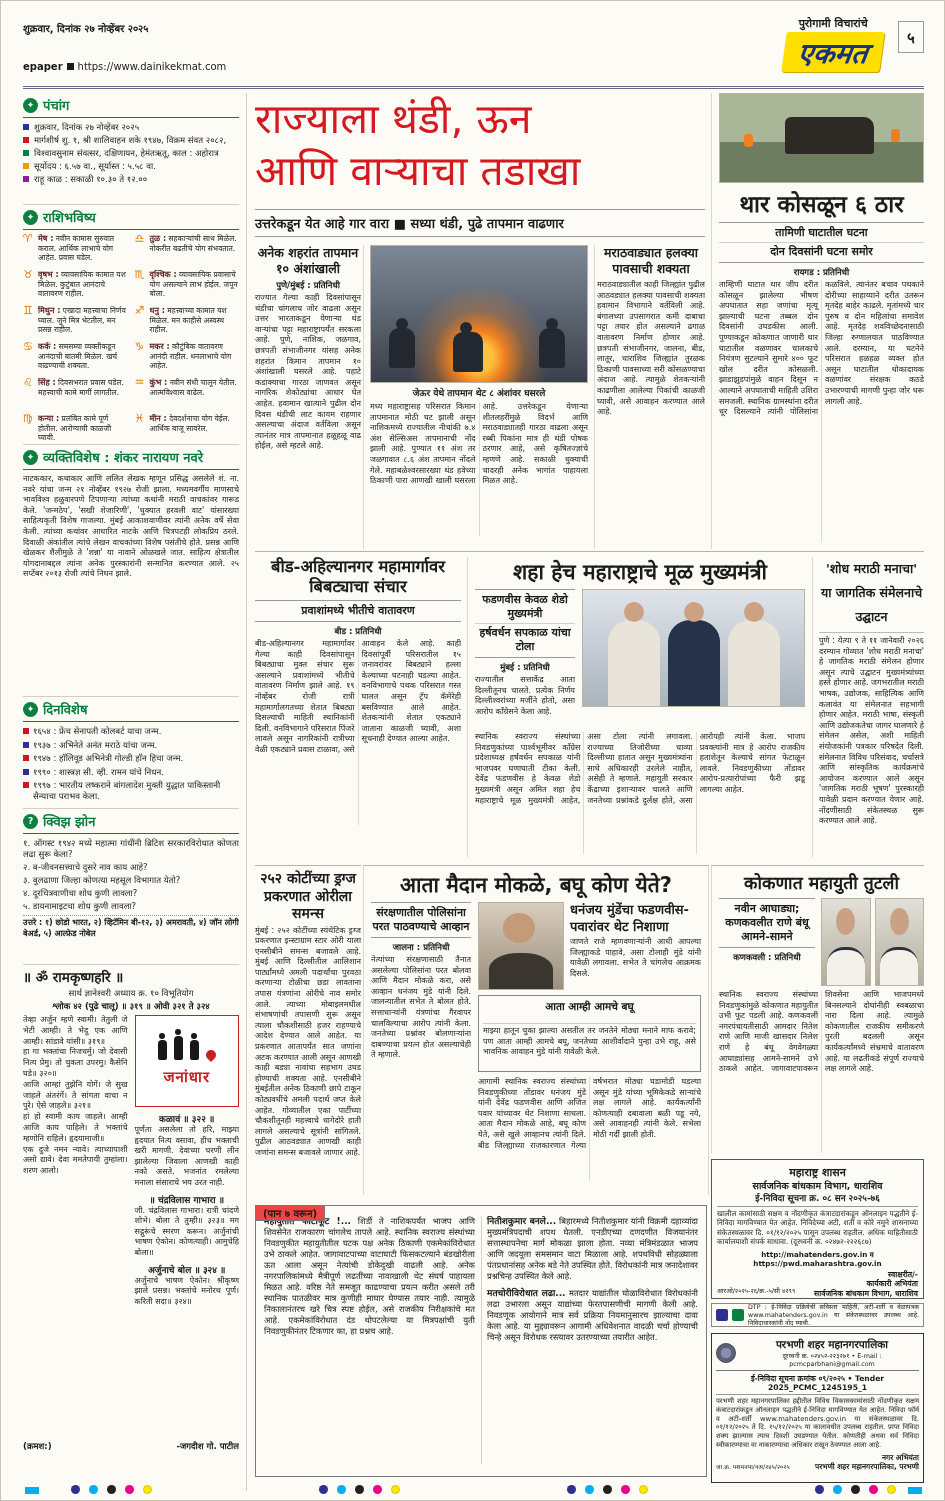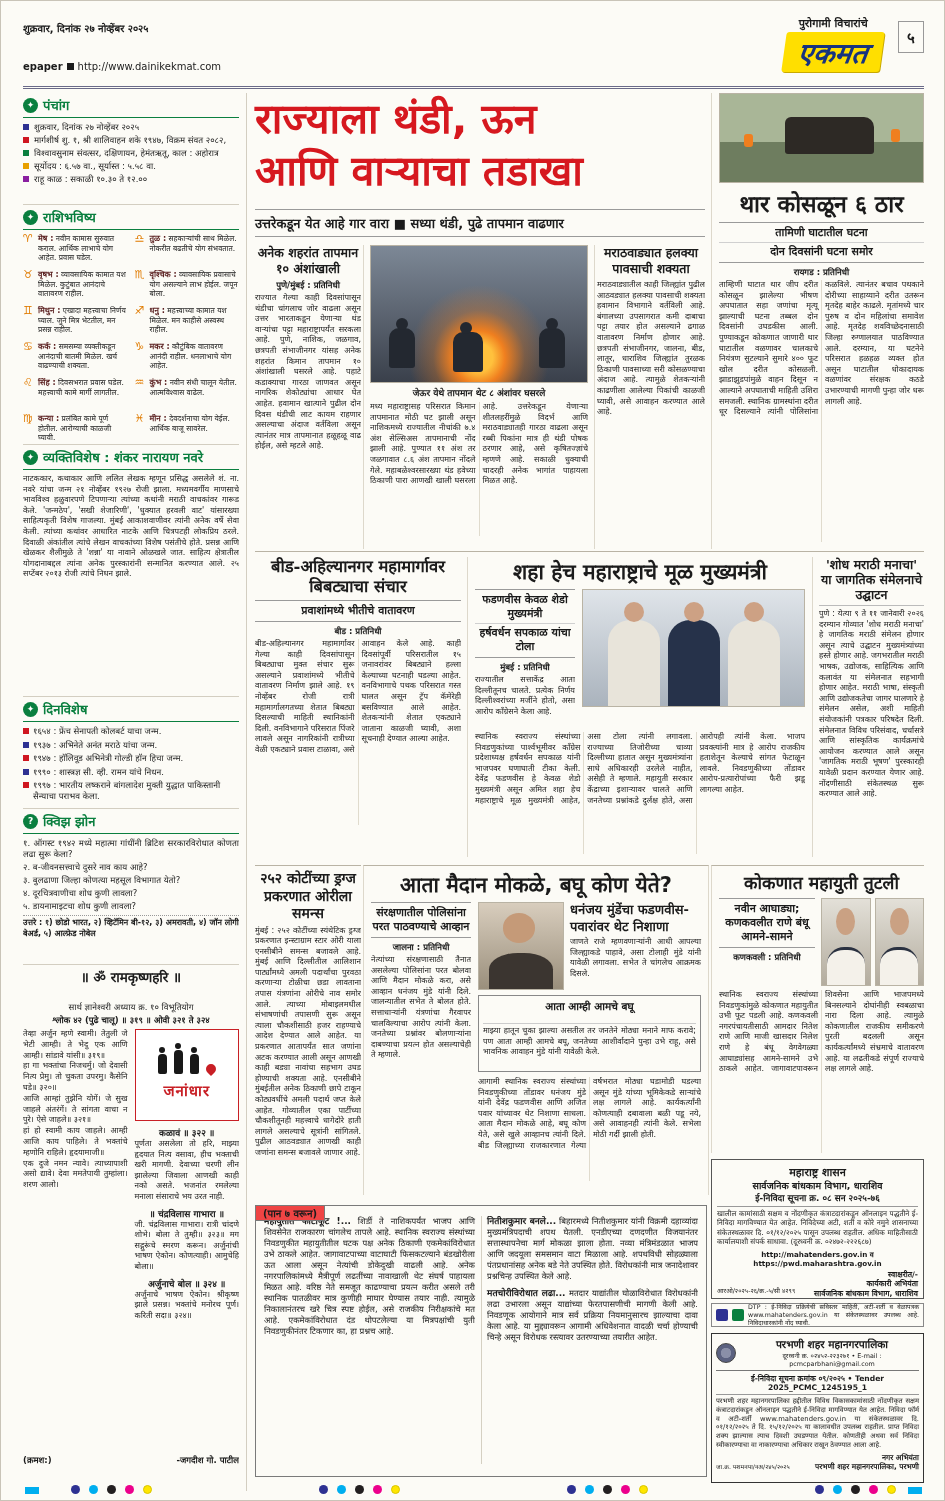--- a/index.html
+++ b/index.html
@@ -36,39 +36,39 @@
   .zgrid{display:grid;grid-template-columns:1fr 1fr;gap:2px 7px;}
   .sign{display:flex;gap:3px;font-size:7.5px;line-height:9.6px;height:34px;overflow:hidden;}
   .zi{color:#e07b00;font-size:11px;width:12px;flex:none;}
   .zn{font-weight:bold;font-size:8px;color:#5a1f1f;}
   .body-s{font-size:8px;line-height:10.6px;text-align:justify;overflow:hidden;}
   .din-item{display:flex;gap:4px;font-size:8.5px;line-height:11px;margin:2.5px 0;}
   .din-sq{width:6px;height:6px;margin-top:2px;flex:none;background:#cf1620;}
   .din-item:nth-child(odd) .din-sq{background:#2e3192;}
   .q-item{font-size:8.5px;line-height:11px;margin:2px 0;text-align:justify;}
   .q-ans{font-size:8px;line-height:10.5px;font-weight:bold;margin-top:3px;border-top:1px dotted #999;padding-top:2px;}
-  .sp-title{text-align:center;font-weight:bold;font-size:13.5px;}
-  .sp-sub{text-align:center;font-size:8.5px;margin-top:15px;}
+  .sp-title{text-align:left;font-weight:bold;font-size:13.5px;}
+  .sp-sub{text-align:center;font-size:8.5px;margin-top:1px;}
   .sp-ref{text-align:center;font-size:8.5px;font-weight:bold;margin:2px 0 4px;}
   .sp-cols{display:flex;gap:7px;height:420px;overflow:hidden;}
   .sp-left{width:50%;font-size:8px;line-height:10.8px;white-space:pre-line;text-align:justify;}
   .sp-right{width:50%;}
   .ad-box{border:1.5px solid #c81f25;height:92px;background:#fff;margin-bottom:5px;display:flex;flex-direction:column;align-items:center;justify-content:center;gap:6px;}
   .ad-figs{display:flex;gap:7px;align-items:flex-end;}
   .man{width:9px;height:20px;background:#181818;border-radius:4px 4px 2px 2px;position:relative;display:inline-block;}
   .man::before{content:"";position:absolute;top:-7px;left:1.5px;width:6px;height:6px;border-radius:50%;background:#181818;}
   .pin{width:10px;height:10px;background:#c81f25;border-radius:50% 50% 50% 0;transform:rotate(-45deg);display:inline-block;}
   .ad-title{color:#c81f25;font-weight:bold;font-size:15px;letter-spacing:1px;}
   .sp-bh{font-weight:bold;font-size:9px;margin-top:4px;text-align:center;}
   .sp-bt{font-size:8px;line-height:10.6px;text-align:justify;white-space:pre-line;}
   .sp-byline{display:flex;justify-content:space-between;font-size:8.5px;font-weight:bold;margin-top:5px;}
 
   
   .main{position:absolute;left:254px;top:92px;width:669px;height:1398px;}
-  .lead-hl{position:absolute;left:0;top:0;width:450px;font-size:41px;line-height:1.28;font-weight:bold;color:#d6181f;white-space:pre-line;}
+  .lead-hl{position:absolute;left:0;top:0;width:450px;font-size:41px;line-height:1.28;font-weight:normal;color:#d6181f;white-space:pre-line;}
   .lead-sub{position:absolute;left:0;top:116px;width:450px;font-size:13px;font-weight:bold;border-top:1px solid #9a9a9a;border-bottom:1px solid #9a9a9a;padding:4px 0;}
   .story-row{position:absolute;left:0;top:152px;width:450px;height:304px;}
   .scolA{position:absolute;left:0;top:0;width:106px;height:304px;overflow:hidden;}
   .sh1{font-size:12.5px;font-weight:bold;line-height:15.5px;text-align:center;}
   .byline{font-size:8.5px;font-weight:bold;margin:3px 0;text-align:center;}
   .scolB{position:absolute;left:108px;top:0;width:232px;height:304px;border-left:1px solid #ddd8cb;border-right:1px solid #ddd8cb;padding:0 6px;overflow:hidden;}
   .photo{position:relative;width:100%;overflow:hidden;border:1px solid #b9b3a4;}
   .ph-fire{height:138px;background:radial-gradient(ellipse at 50% 82%,#ffc13d 0 9%,#f07f1f 17%,rgba(240,127,31,.3) 30%,transparent 46%),linear-gradient(#7d8896,#3a404b);}
   .fig{position:absolute;width:26px;height:40px;background:#232830;border-radius:10px 10px 3px 3px;}
   .fig::before{content:"";position:absolute;top:-10px;left:7px;width:12px;height:12px;border-radius:50%;background:#232830;}
@@ -92,21 +92,21 @@
   .shah{position:absolute;left:212px;top:464px;width:346px;height:300px;border-left:1px solid #ddd8cb;border-right:1px solid #ddd8cb;padding:0 7px;overflow:hidden;}
   .shah-h{font-size:21px;font-weight:bold;text-align:center;}
   .shah-row{display:flex;gap:7px;margin-top:4px;}
   .shah-deckcol{width:100px;flex:none;}
   .ph-shah{flex:1;height:118px;background:linear-gradient(#dfe4e9,#aab3bd);display:flex;align-items:flex-end;justify-content:center;gap:8px;}
   .pfig{position:relative;width:52px;height:86px;background:#26324a;border-radius:22px 22px 0 0;}
   .pfig::before{content:"";position:absolute;top:-18px;left:16px;width:20px;height:20px;border-radius:50%;background:#cda184;}
   .pfig.w{background:#e8e4da;}
   .shah-body{margin-top:5px;height:122px;}
   .shodh{position:absolute;left:564px;top:464px;width:105px;height:300px;overflow:hidden;}
-  .shodh-h{font-size:12.5px;font-weight:bold;line-height:15px;text-align:center;border-bottom:1px solid #bbb;padding-bottom:3px;margin-bottom:3px;}
+  .shodh-h{font-size:12.5px;font-weight:bold;line-height:24px;text-align:center;border-bottom:1px solid #bbb;padding-bottom:3px;margin-bottom:3px;}
   .drug{position:absolute;left:0;top:772px;width:106px;height:330px;border-top:1px solid #b9b3a4;padding-top:4px;overflow:hidden;}
   .dh{font-size:14px;font-weight:bold;line-height:17.5px;text-align:center;margin-bottom:3px;}
   .maidan{position:absolute;left:108px;top:772px;width:346px;height:330px;border-top:1px solid #b9b3a4;border-left:1px solid #ddd8cb;border-right:1px solid #ddd8cb;padding:4px 7px 0;overflow:hidden;}
   .maidan-h{font-size:21px;font-weight:bold;text-align:center;}
   .m-grid{display:flex;gap:7px;margin-top:4px;height:286px;}
   .m-sub{width:100px;flex:none;}
   .m-main{flex:1;}
   .m-top{display:flex;gap:6px;}
   .ph-munde{width:86px;height:88px;flex:none;background:linear-gradient(#d8cdbd,#9a8f7c);}
   .ph-munde .head{position:absolute;left:29%;top:12%;width:38%;height:34%;border-radius:50%;background:#c59a78;}
@@ -164,21 +164,21 @@
 <body>
 
 <div id="page">
 
   <div class="hdr">
     <div class="hdr-left">
       <div class="hdr-date">शुक्रवार, दिनांक २७ नोव्हेंबर २०२५</div>
       <div class="hdr-web">
         <b>epaper</b>
         <span class="sq"></span>
-        <a>http://www.dainikekmat.com</a>
+        <a>https://www.dainikekmat.com</a>
       </div>
     </div>
     <div class="hdr-right">
       <div class="tagline">पुरोगामी विचारांचे</div>
       <div class="brand">एकमत</div>
     </div>
     <div class="pageno">५</div>
   </div>
 
   <div class="lcol">

